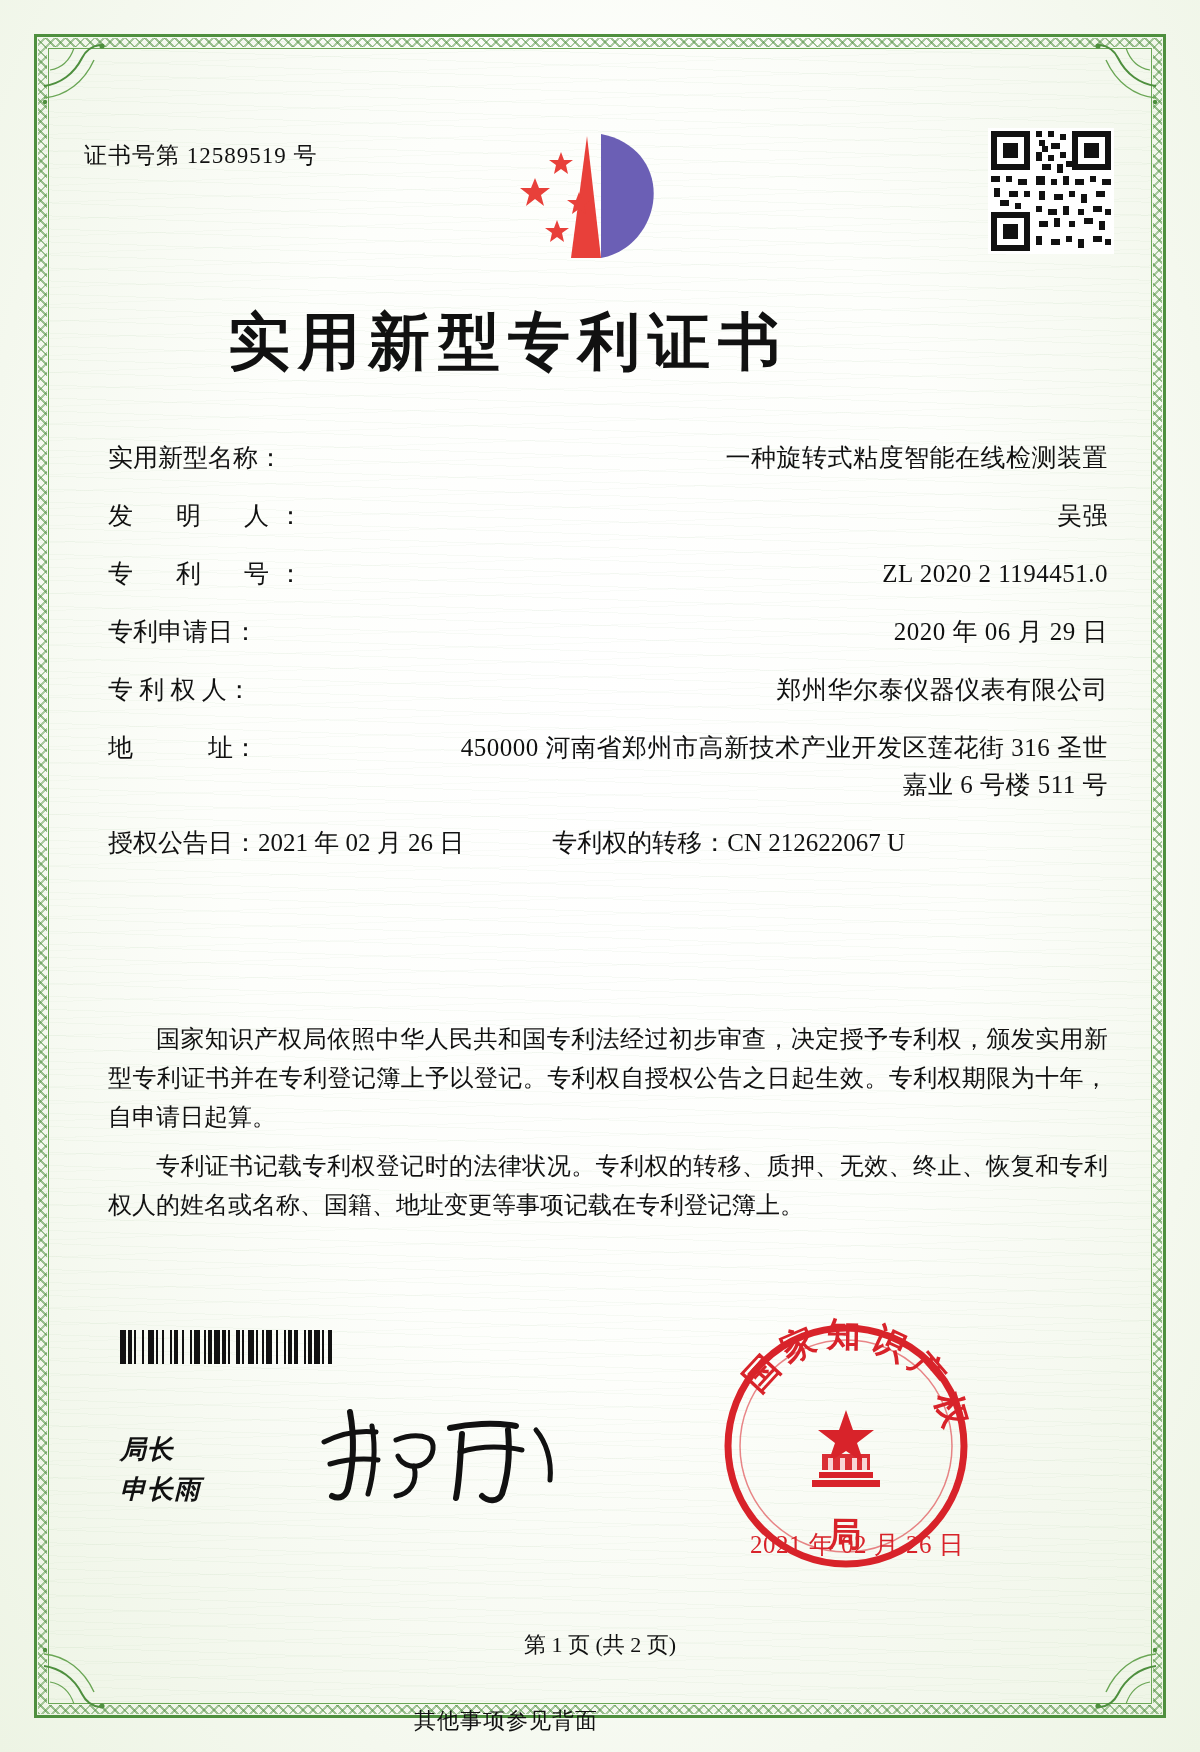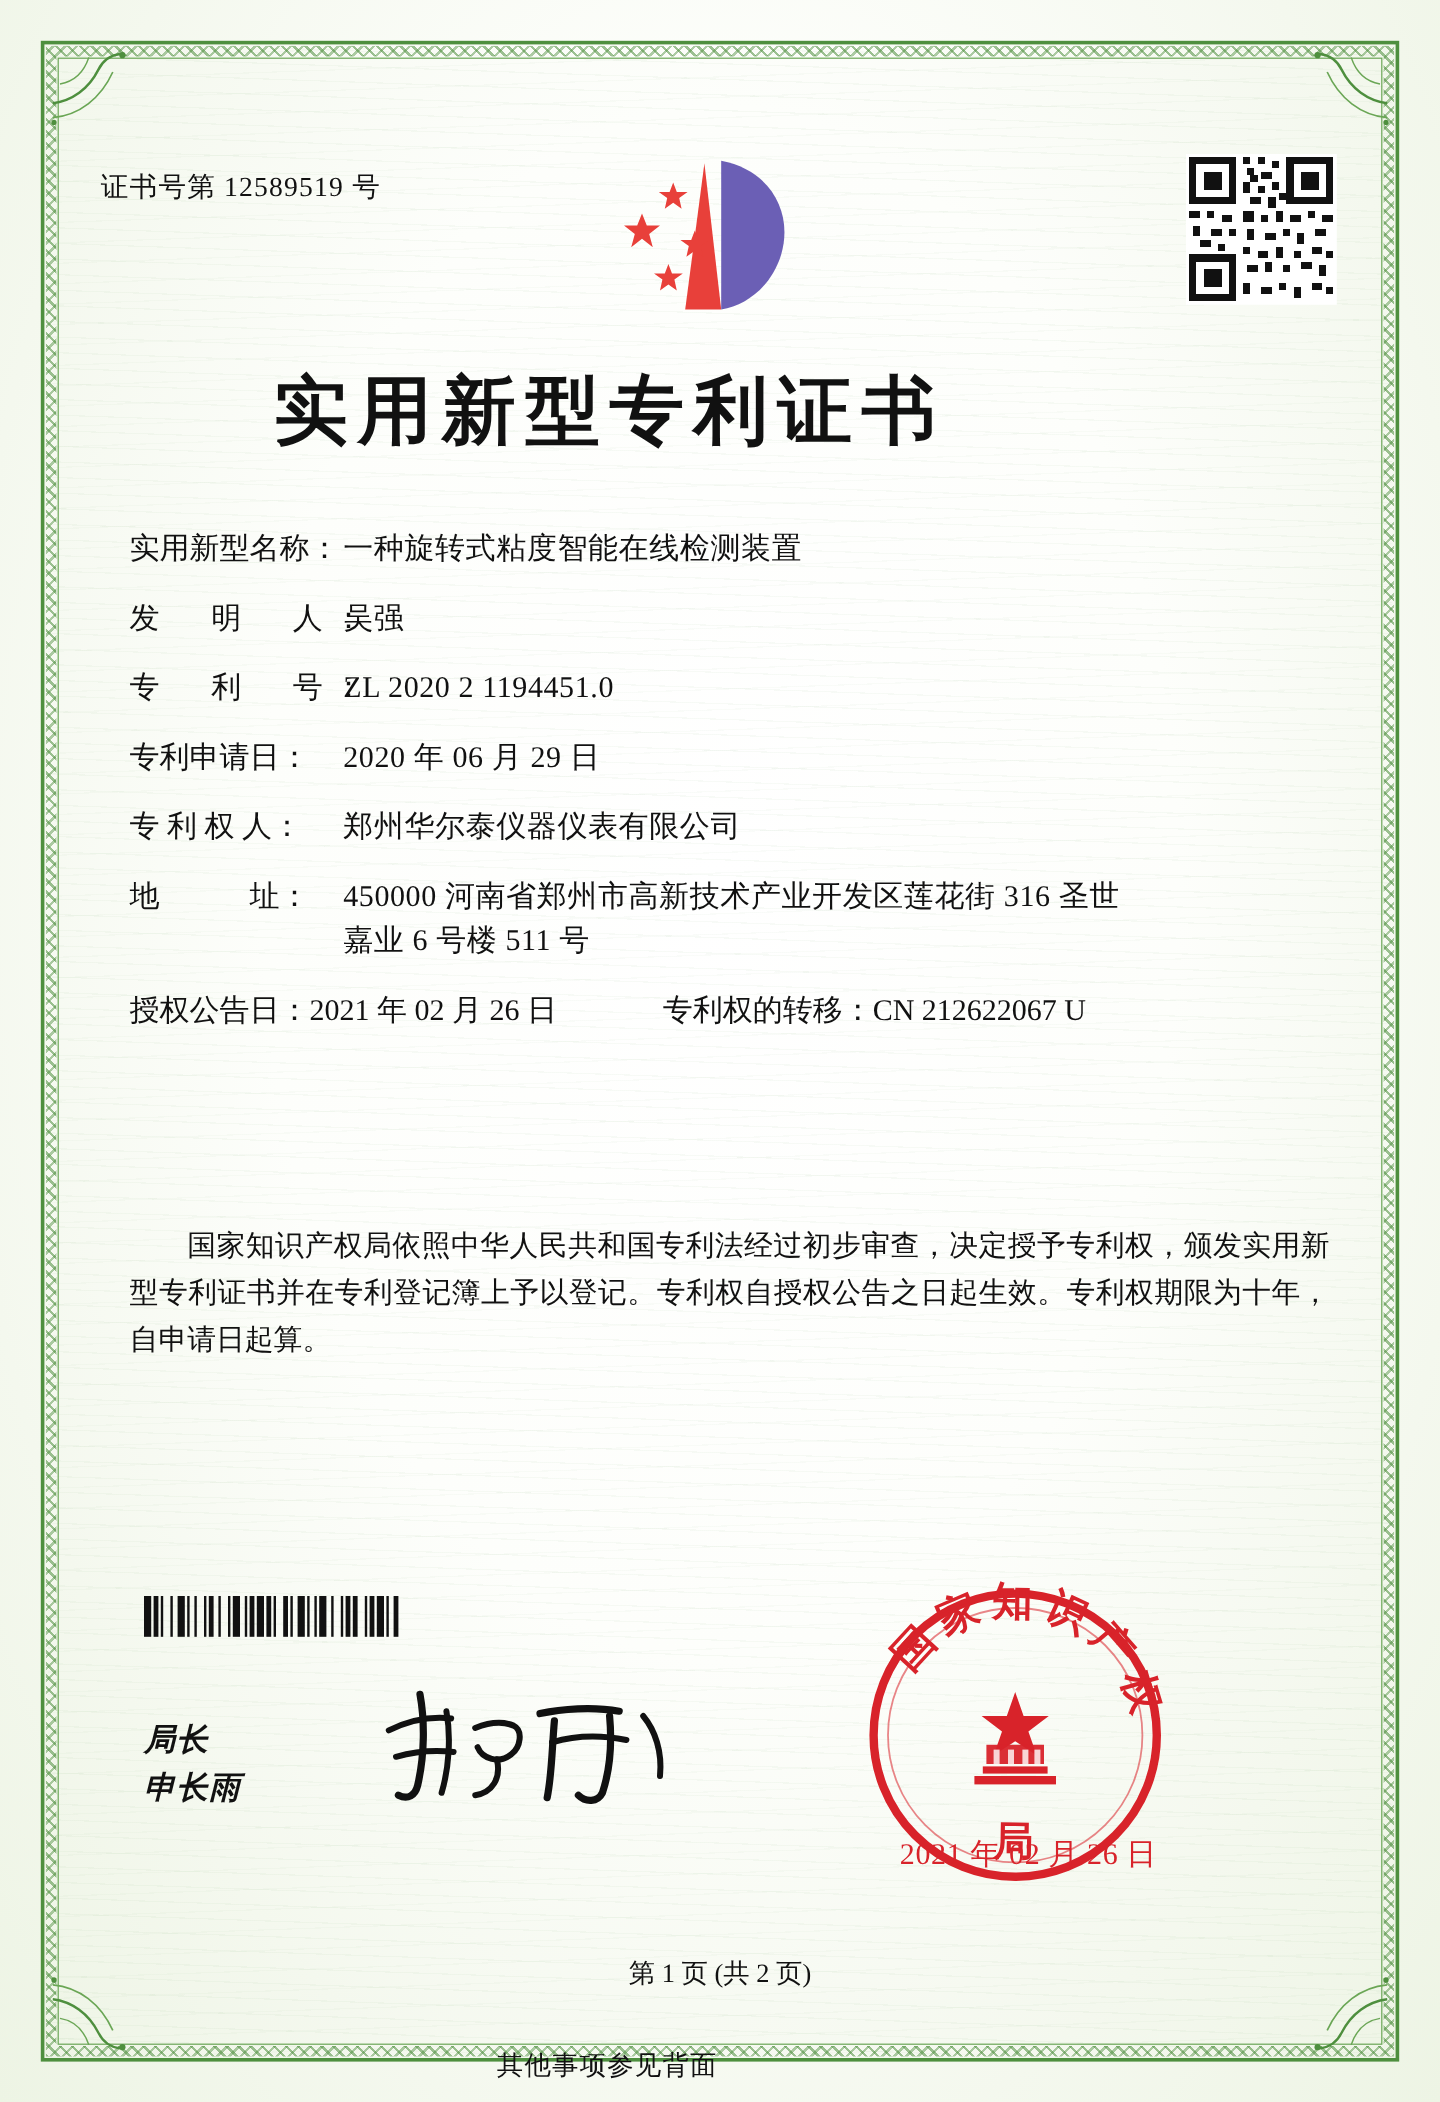--- a/index.html
+++ b/index.html
@@ -131,20 +131,21 @@
   .field-label {
     width: 178px;
     flex: 0 0 178px;
     white-space: nowrap;
     letter-spacing: 0px;
   }
   .field-label.sp4 { letter-spacing: 9px; }
   .field-value {
     flex: 1;
     letter-spacing: 0.5px;
+    text-align: right;
   }
   .field-value .line2 {
     display: block;
     margin-top: 12px;
   }
   .row-inline {
     display: flex;
     align-items: baseline;
     margin-bottom: 28px;
   }
@@ -403,20 +404,21 @@
       <div class="inline-value">2021 年 02 月 26 日</div>
       <div class="gap-wide"></div>
       <div class="inline-label">专利权的转移：</div>
       <div class="inline-value">CN 212622067 U</div>
     </div>
 
   </div>
 
   <div class="paras">
     <p>国家知识产权局依照中华人民共和国专利法经过初步审查，决定授予专利权，颁发实用新型专利证书并在专利登记簿上予以登记。专利权自授权公告之日起生效。专利权期限为十年，自申请日起算。</p>
+    <p>专利证书记载专利权登记时的法律状况。专利权的转移、质押、无效、终止、恢复和专利权人的姓名或名称、国籍、地址变更等事项记载在专利登记簿上。</p>
   </div>
 
   <div class="barcode" id="barcode">
       <i style="width:6px;background:#111"></i>
       <i style="width:2px;background:transparent"></i>
       <i style="width:4px;background:#111"></i>
       <i style="width:2px;background:transparent"></i>
       <i style="width:2px;background:#111"></i>
       <i style="width:6px;background:transparent"></i>
       <i style="width:2px;background:#111"></i>

